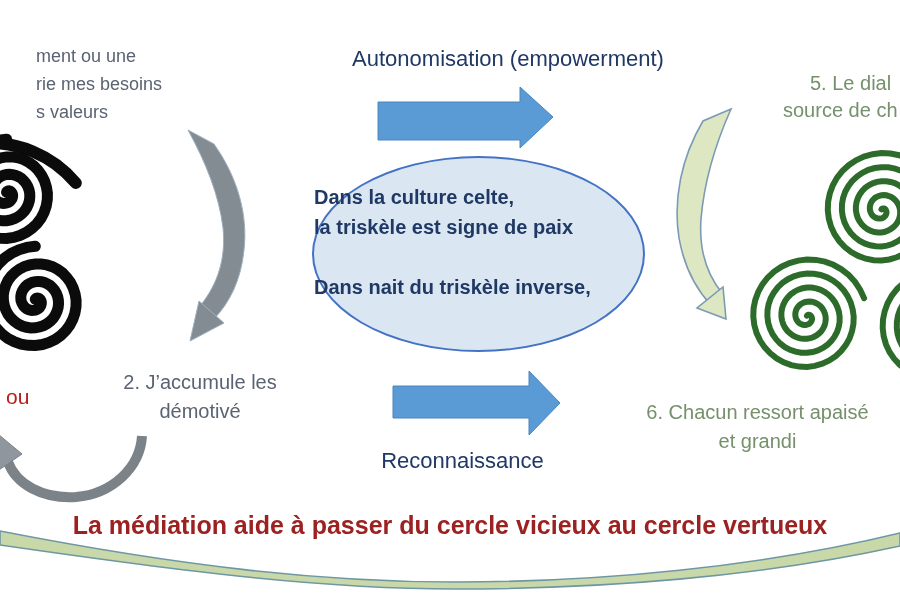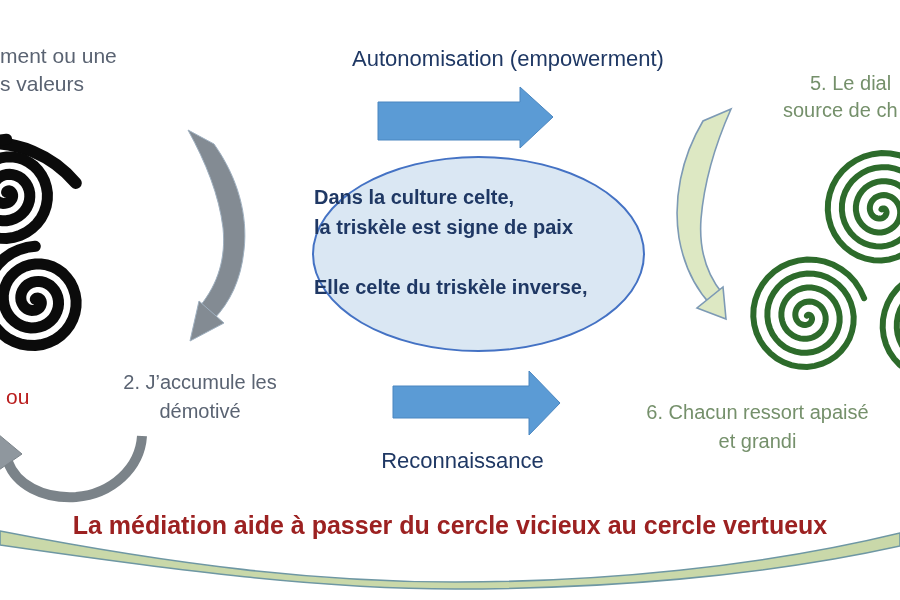--- a/index.html
+++ b/index.html
@@ -2,21 +2,21 @@
 <html><head>
 <meta charset="utf-8">
 <style>
   html,body{margin:0;padding:0;}
   body{
     width:900px;height:600px;position:relative;overflow:hidden;
     background:#ffffff;font-family:"Liberation Sans",sans-serif;
   }
   #art{position:absolute;left:0;top:0;width:900px;height:600px;z-index:1;}
   .txt{position:absolute;z-index:2;}
-  .frag-topleft{left:0;top:42px;color:#5a6372;font-size:21px;line-height:28px;white-space:nowrap;}
+  .frag-topleft{left:0;top:42px;color:#5a6372;font-size:18px;line-height:28px;white-space:nowrap;padding-left:36px;}
   .autonomisation{left:308px;top:46px;width:400px;text-align:center;color:#1f3864;font-size:22px;white-space:nowrap;}
   .step5-l1{left:810px;top:72px;color:#75906b;font-size:20px;white-space:nowrap;}
   .step5-l2{left:783px;top:99px;color:#75906b;font-size:20px;white-space:nowrap;}
   .ellipse{
     position:absolute;left:312px;top:156px;width:333px;height:196px;z-index:2;
     background:#dae7f3;border:2px solid #4472c4;border-radius:50%;
     box-sizing:border-box;
   }
   .ellipse-text{
     position:absolute;left:0;top:24px;width:100%;text-align:left;
@@ -63,34 +63,35 @@
   </g>
 
   <polygon points="378,102 520,102 520,87 553,117 520,148 520,140 378,140" fill="#5b9bd5" stroke="#4a86c0" stroke-width="1"></polygon>
   <polygon points="393,386 529,386 529,371 560,403 529,435 529,418 393,418" fill="#5b9bd5" stroke="#4a86c0" stroke-width="1"></polygon>
 
   <path d="M 0,531 C 180,566 320,582 455,582 C 600,582 760,567 900,533 L 900,546 C 760,577 600,589 455,589 C 320,589 180,571 0,545 Z" fill="#c9d8a9" stroke="#6e97a3" stroke-width="1.6"></path>
 </svg>
 
 <div class="txt frag-topleft">
   <div>ment ou une</div>
+  <div>rie mes besoins</div>
   <div>s valeurs</div>
 </div>
 
 <div class="txt autonomisation">Autonomisation (empowerment)</div>
 
 <div class="txt step5-l1">5. Le dial</div>
 <div class="txt step5-l2">source de ch</div>
 
 <div class="ellipse">
   <div class="ellipse-text">
     <div>Dans la culture celte,</div>
     <div>la triskèle est signe de paix</div>
     <div></div>
-    <div>Elle celte du triskèle inverse,</div>
+    <div>Dans nait du triskèle inverse,</div>
   </div>
 </div>
 
 <div class="txt step2">
   <div>2. J’accumule les</div>
   <div>démotivé</div>
 </div>
 
 <div class="txt ou-frag">ou</div>
 

